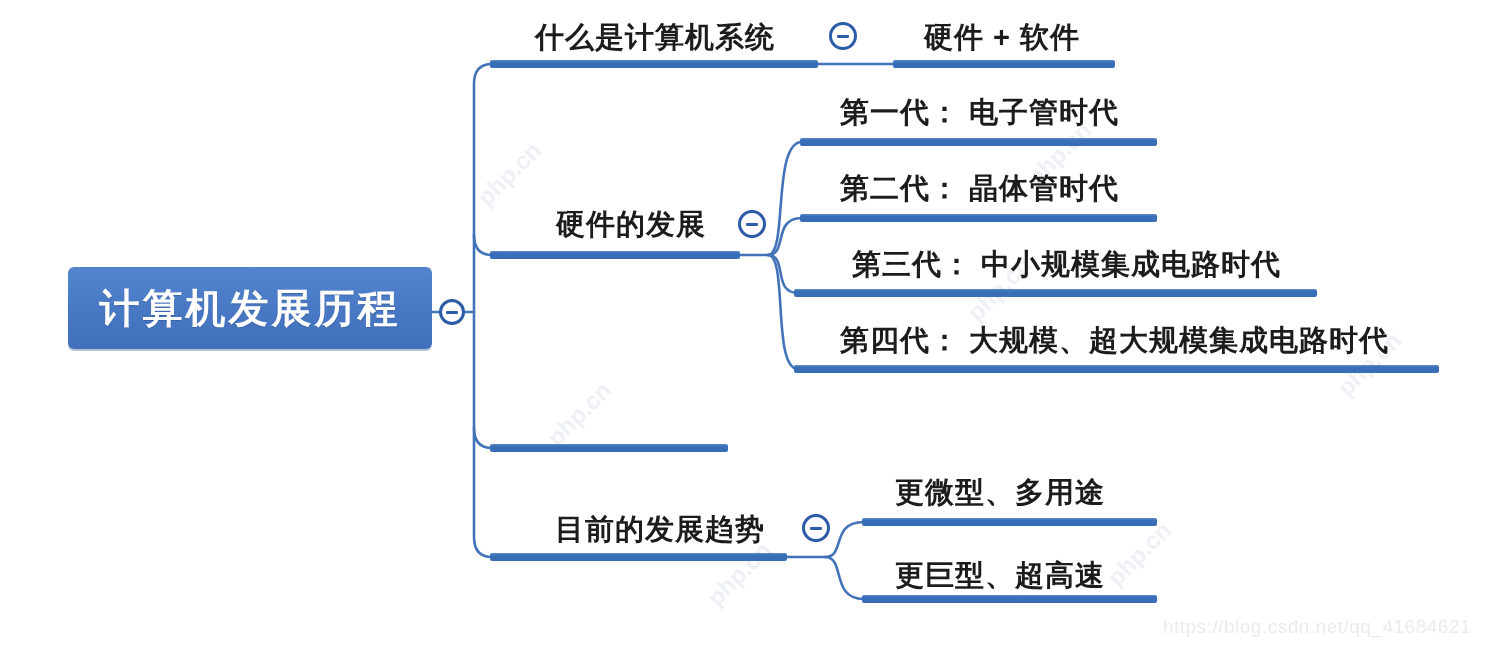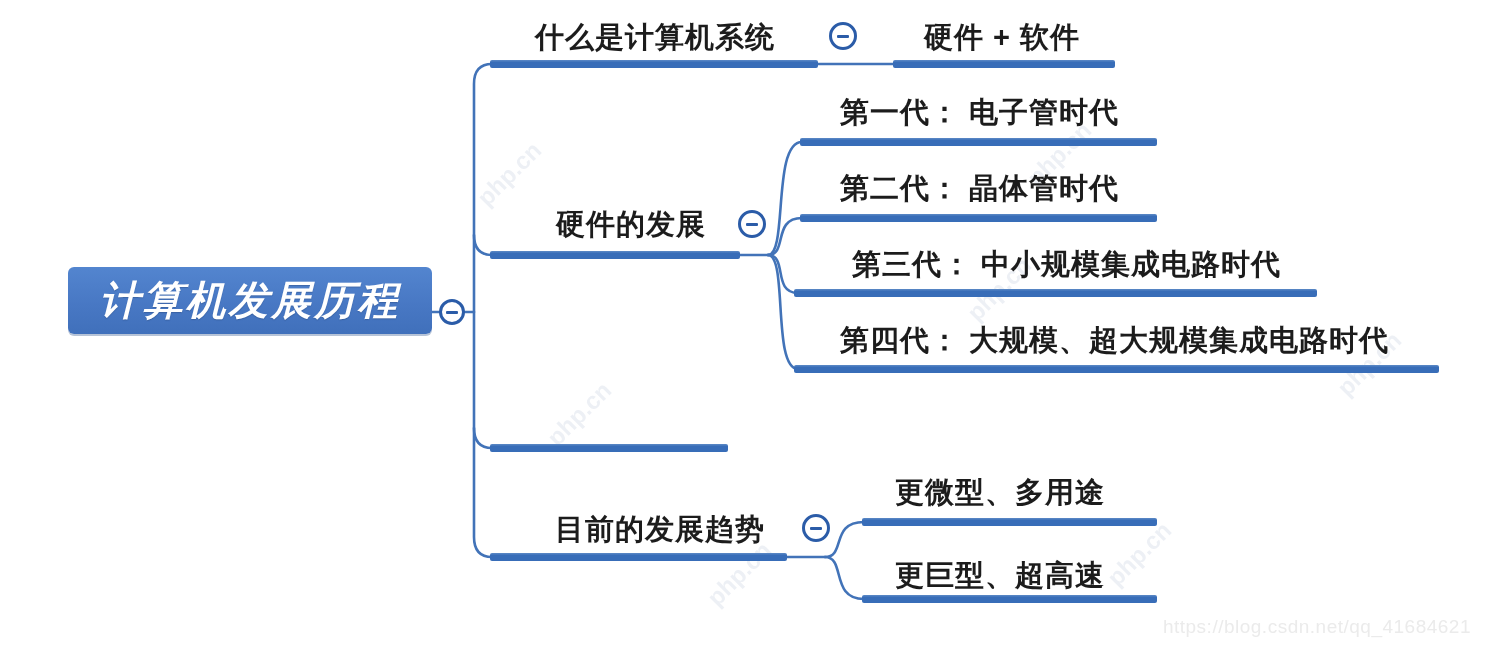--- a/index.html
+++ b/index.html
@@ -21,25 +21,25 @@
     letter-spacing:1px;
   }
   .underbar{
     position:absolute;
     height:8px;
     background:linear-gradient(180deg,#5d8ac6 0%,#386db8 30%,#386db8 100%);
     border-radius:2px;
   }
   .root-node{
     position:absolute;
-    left:68px;top:267px;width:364px;height:67px;
+    left:68px;top:267px;width:364px;height:82px;
     border-radius:6px;
     background:linear-gradient(180deg,#5385cf 0%,#4878c4 55%,#4070bb 100%);
     box-shadow:0 2px 0 rgba(47,84,140,0.35);
-    display:flex;align-items:center;justify-content:center;font-style:italic;
+    display:flex;align-items:center;justify-content:center;
   }
   .root-node .root-text{
     color:#ffffff;
     font-size:40px;
     font-weight:700;
     letter-spacing:3px;
     white-space:nowrap;
     text-shadow:0 1px 1px rgba(40,70,120,0.4);
   }
   .collapse{

